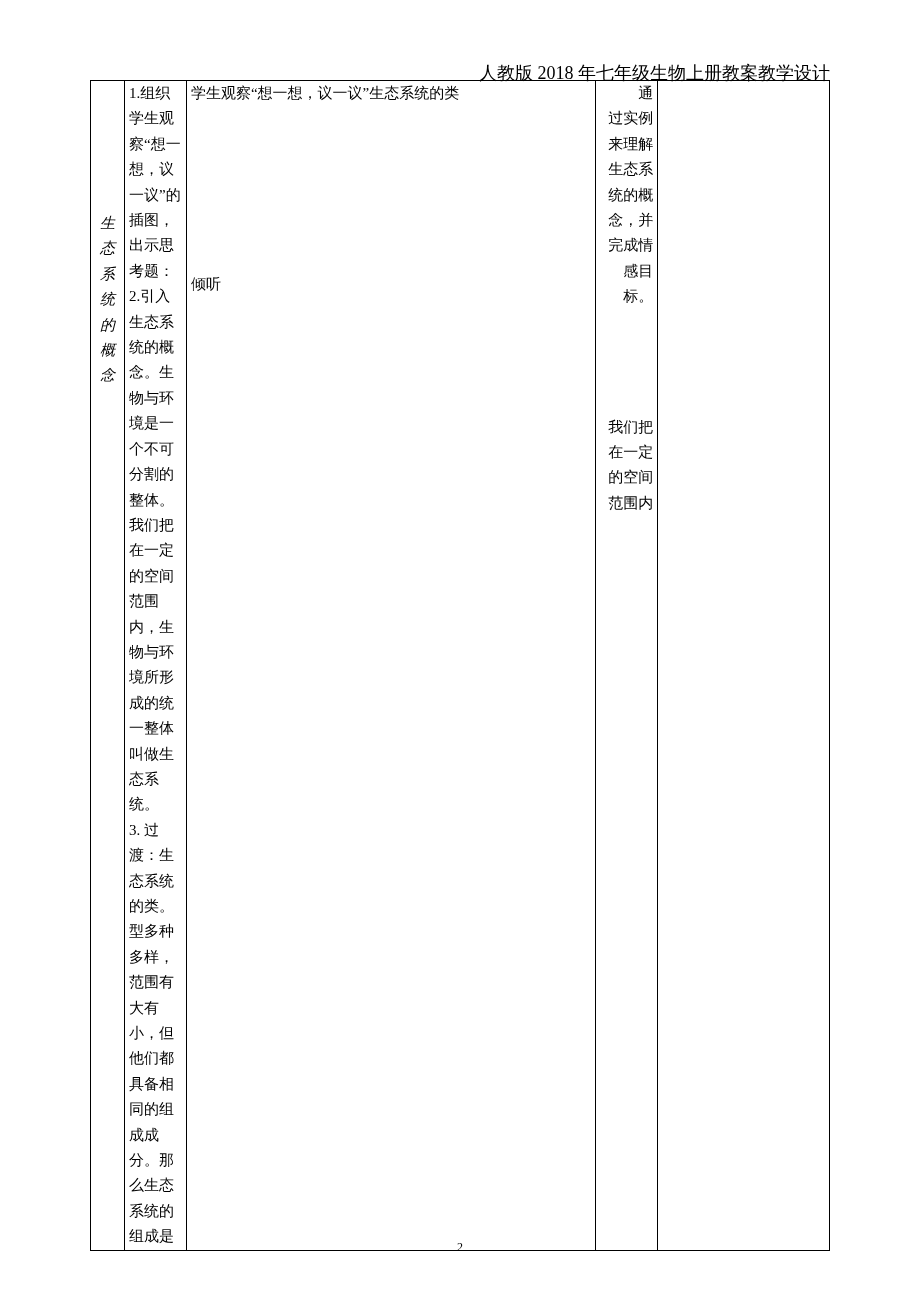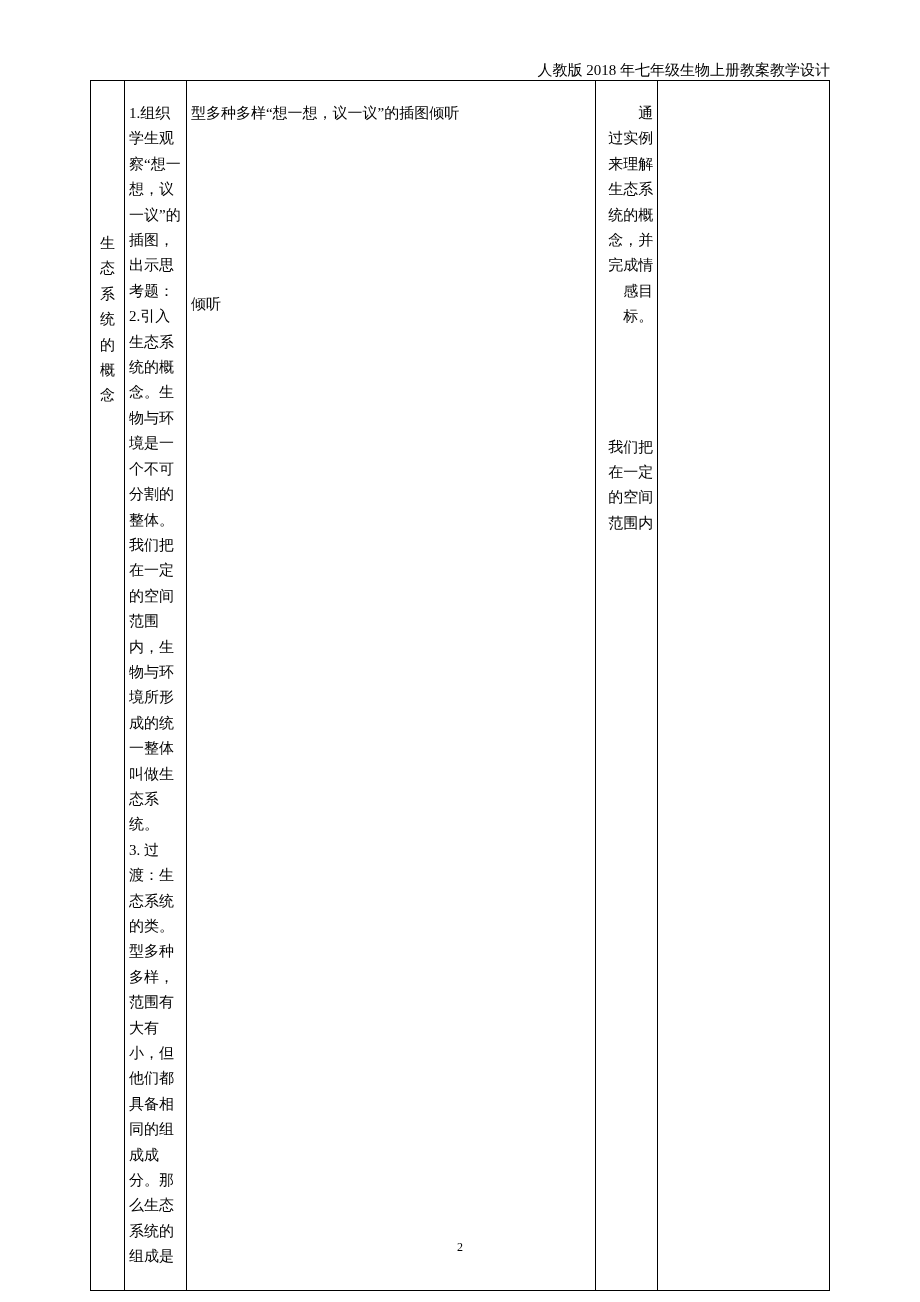--- a/index.html
+++ b/index.html
@@ -14,37 +14,37 @@
       height: 1302px;
       position: relative;
       font-size: 15px;
       line-height: 1.7;
       color: #000;
     }
     .header {
       position: absolute;
       top: 58px;
       right: 90px;
-      font-size: 15px;
+      font-size: 18px;
       color: #000;
     }
     .table-container {
       position: absolute;
       top: 80px;
       left: 90px;
       width: 740px;
     }
     table {
       border-collapse: collapse;
       width: 100%;
     }
     td {
       border: 1px solid #000;
       vertical-align: top;
-      padding: 20px 4px;
+      padding: 0 4px;
       font-size: 15px;
       line-height: 25.4px;
     }
     .col1 {
       width: 34px;
       text-align: center;
     }
     .col2 {
       width: 62px;
     }
@@ -53,20 +53,21 @@
     }
     .col4 {
       width: 62px;
       text-align: right;
     }
     .col5 {
       width: 172px;
     }
     .col1-content {
       padding-top: 130px;
+      font-style: italic;
     }
     .page-number {
       position: absolute;
       bottom: 45px;
       left: 0;
       width: 100%;
       text-align: center;
       font-size: 12px;
     }
   </style>
@@ -82,21 +83,21 @@
       <td class="col1">
         <div class="col1-content">生态系统的概念</div>
       </td>
       <td class="col2">
         <div style="white-space: pre-wrap;">1.组织学生观察“想一想，议一议”的插图，出示思考题：
 2.引入生态系统的概念。生物与环境是一个不可分割的整体。我们把在一定的空间范围内，生物与环境所形成的统一整体叫做生态系统。
 3. 过渡：生态系统的类。
 型多种多样，范围有大有小，但他们都具备相同的组成成分。那么生态系统的组成是</div>
       </td>
       <td class="col3">
-        <div>型多种多样“想一想，议一议”的插图倾听</div>
+        <div>学生观察“想一想，议一议”生态系统的类</div>
         <div style="height: 166px;"></div>
         <div>倾听</div>
       </td>
       <td class="col4">
         <div>　　通过实例来理解生态系统的概念，并完成情感目标。</div>
         <div style="height: 105px;"></div>
         <div>我们把在一定的空间范围内</div>
       </td>
       <td class="col5">
         <div></div>

